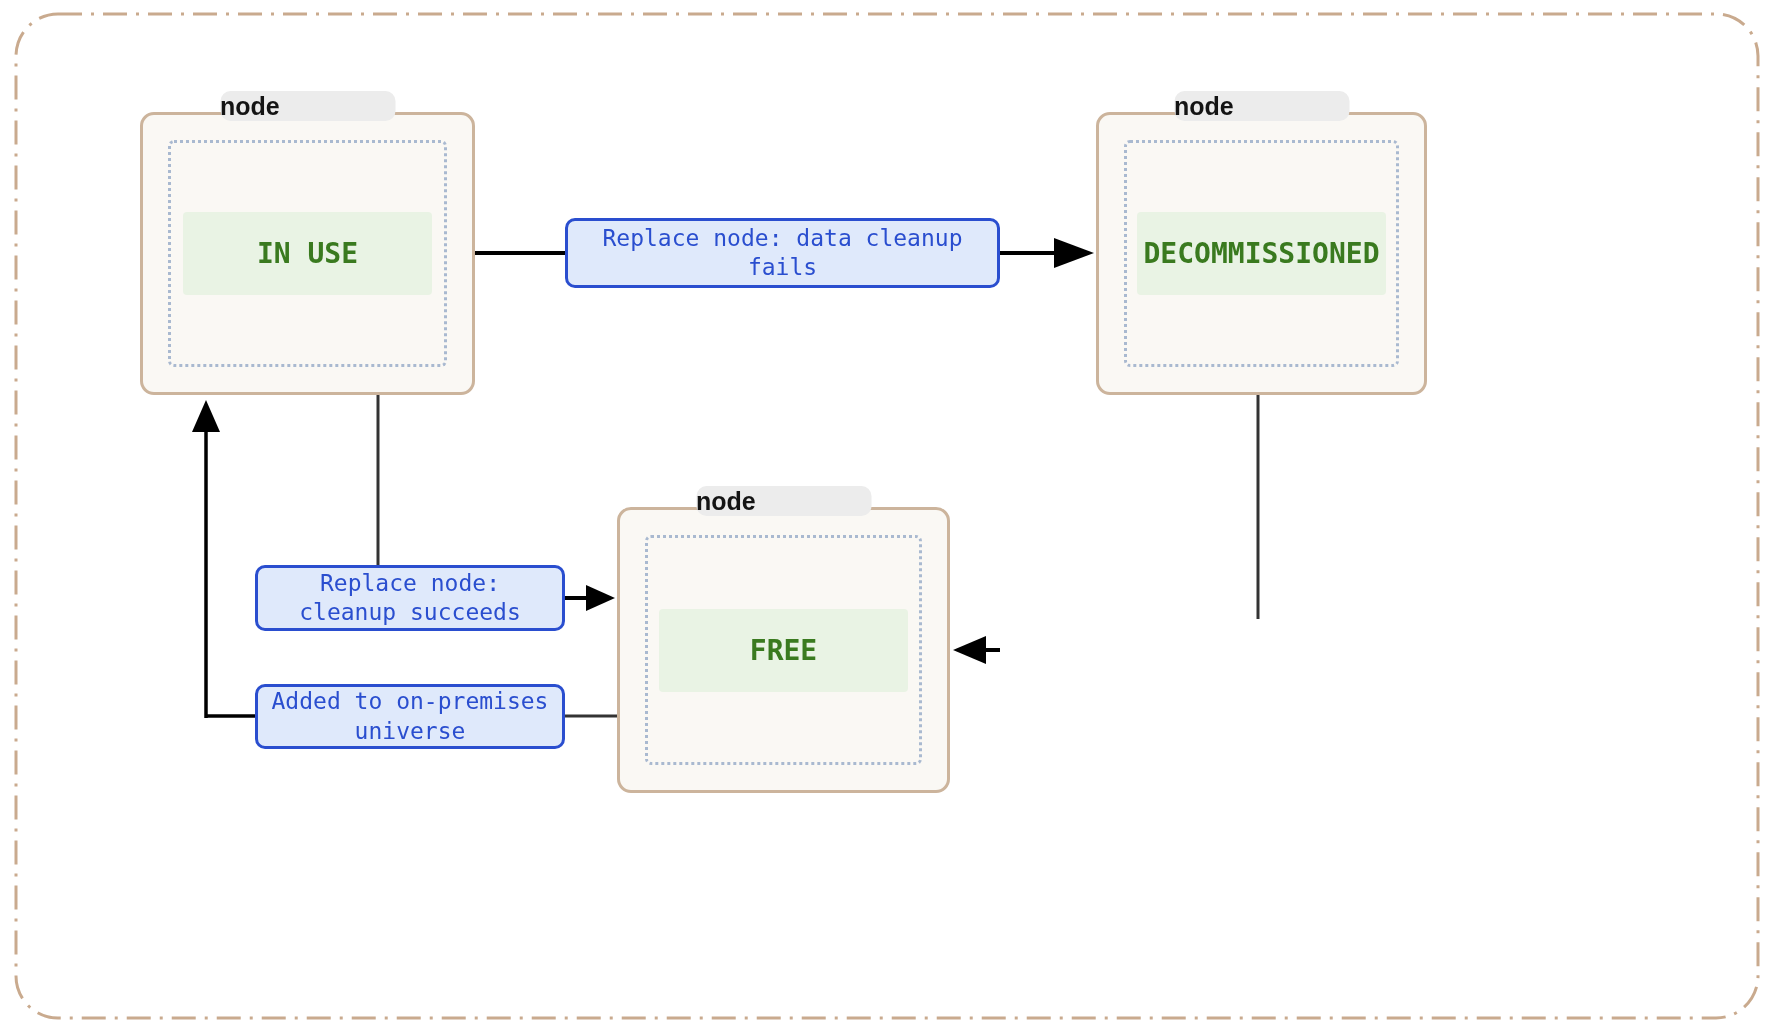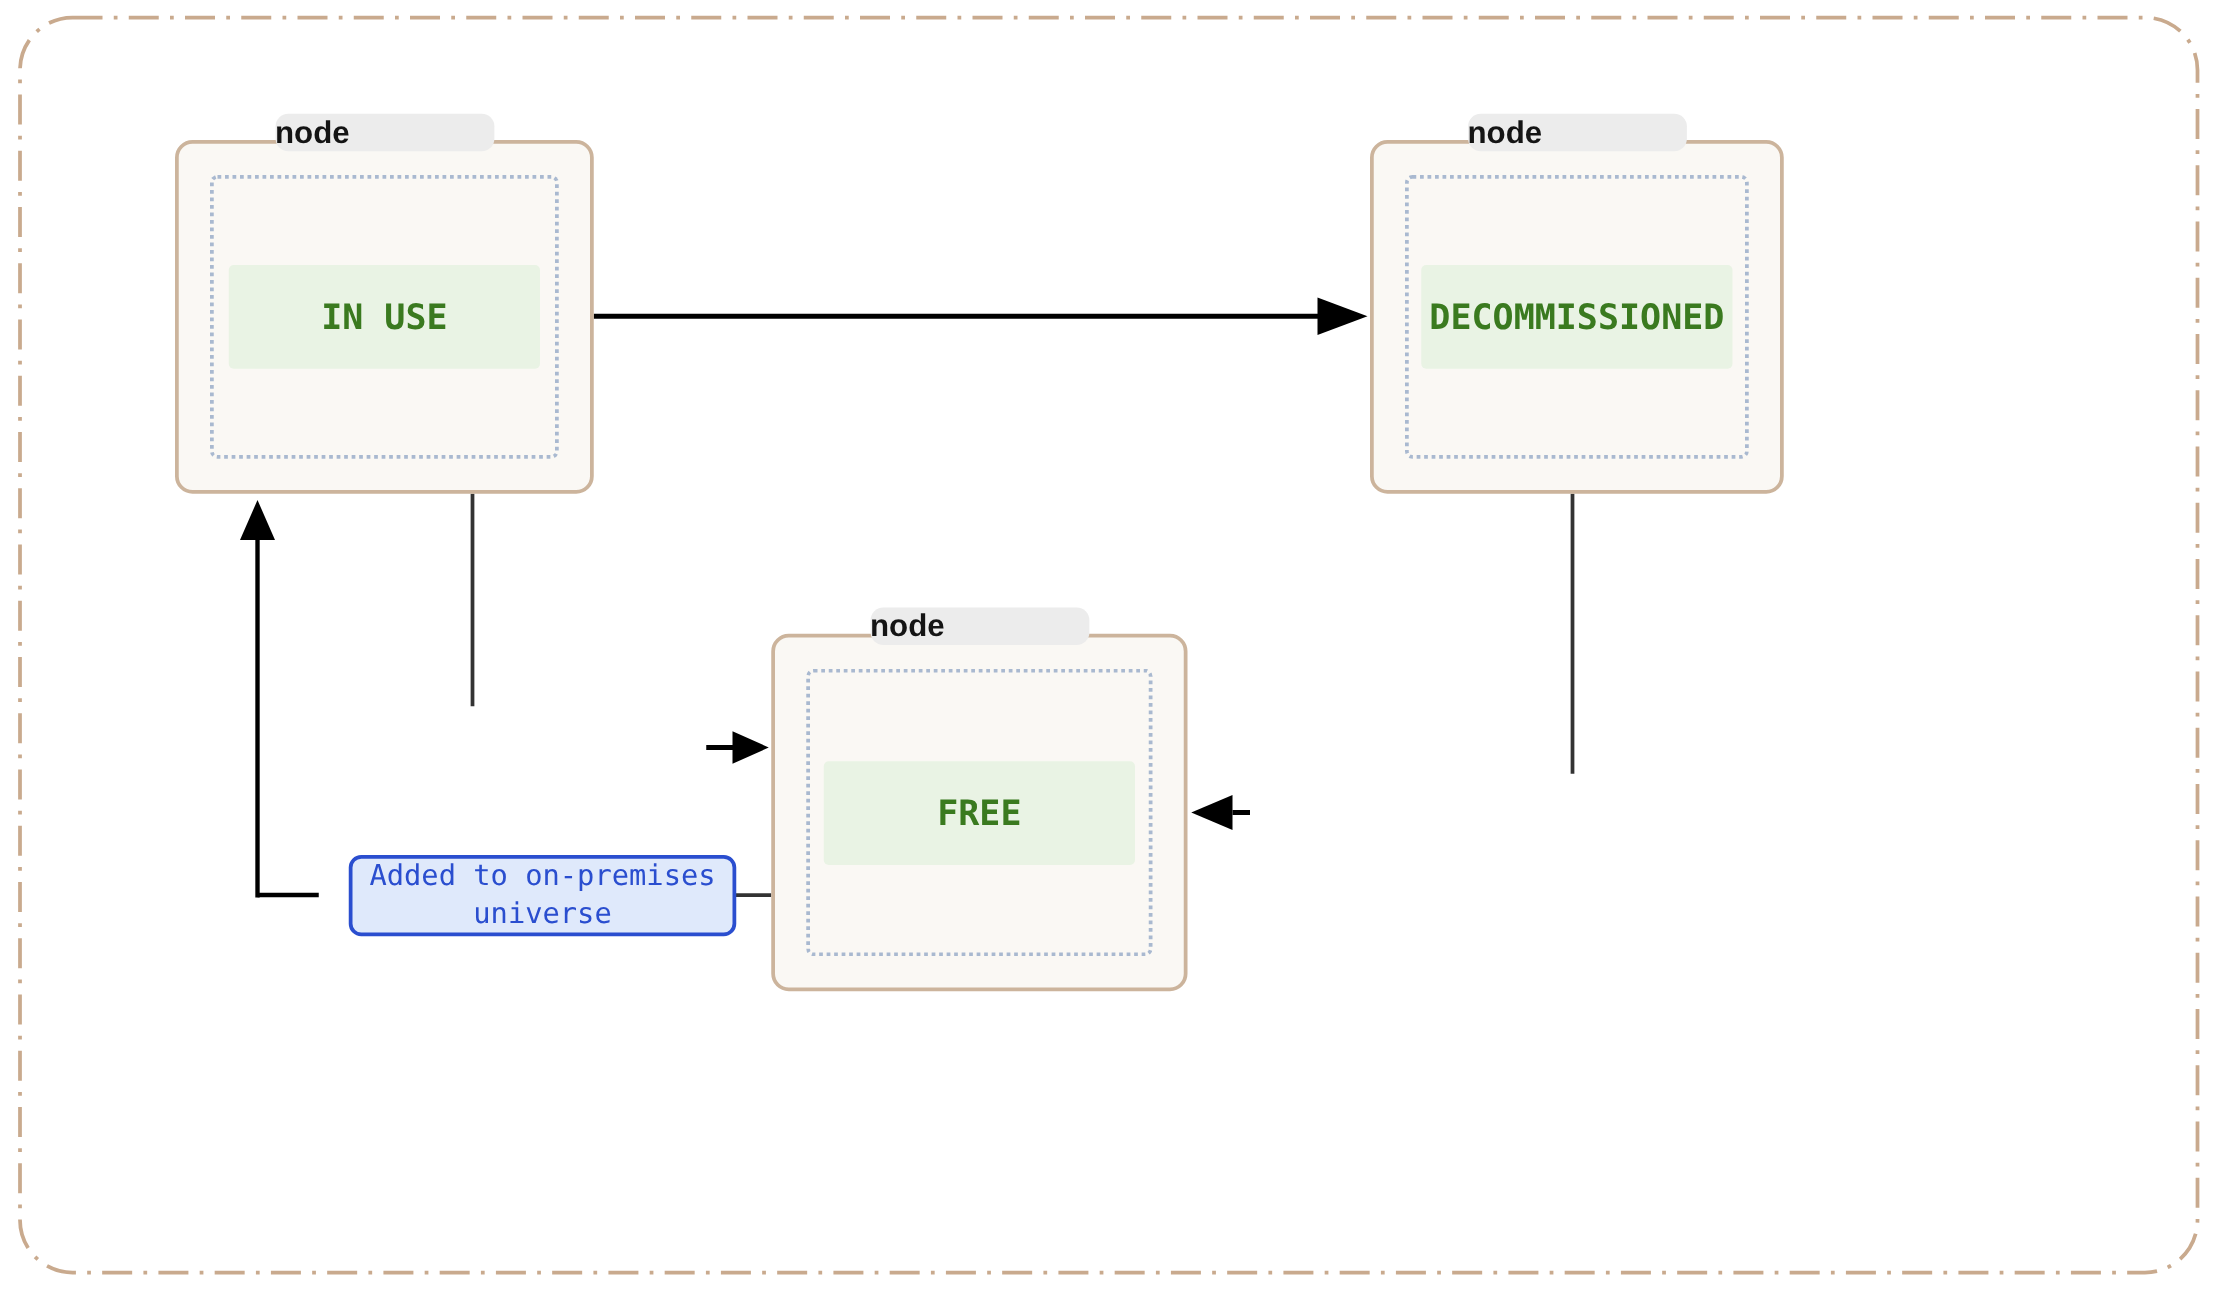--- a/index.html
+++ b/index.html
@@ -83,21 +83,21 @@
     line-height: 1.28;
     padding: 0 10px;
   }
 
   #node-in-use { left: 140px; top: 112px; width: 335px; height: 283px; }
   #node-decommissioned { left: 1096px; top: 112px; width: 331px; height: 283px; }
   #node-free { left: 617px; top: 507px; width: 333px; height: 286px; }
 
   #edge-replace-fails { left: 565px; top: 218px; width: 435px; height: 70px; }
   #edge-replace-succeeds { left: 255px; top: 565px; width: 310px; height: 66px; }
-  #edge-added { left: 255px; top: 684px; width: 310px; height: 65px; margin-left: 24px; }
+  #edge-added { left: 255px; top: 684px; width: 310px; height: 65px; }
   #edge-recommission { left: 1000px; top: 619px; width: 348px; height: 62px; }
 
   .thick { stroke: var(--arrow); stroke-width: 4; }
   .mid { stroke: var(--arrow); stroke-width: 3.5; }
   .thin { stroke: var(--line); stroke-width: 3; }
   .head { fill: var(--arrow); }
   .frame { fill: none; stroke: var(--outer-border); stroke-width: 3; }
 </style>
 </head>
 <body>
@@ -152,18 +152,20 @@
 
   <div class="node" id="node-free">
     <div class="tab">
       <span>node</span>
     </div>
     <div class="inner">
       <div class="state">FREE</div>
     </div>
   </div>
 
+  <div class="edge-label" id="edge-replace-fails">Replace node: data cleanup fails</div>
 
+  <div class="edge-label" id="edge-replace-succeeds">Replace node: cleanup succeeds</div>
 
   <div class="edge-label" id="edge-added">Added to on-premises universe</div>
 
 
 </div>
 
 </body></html>

